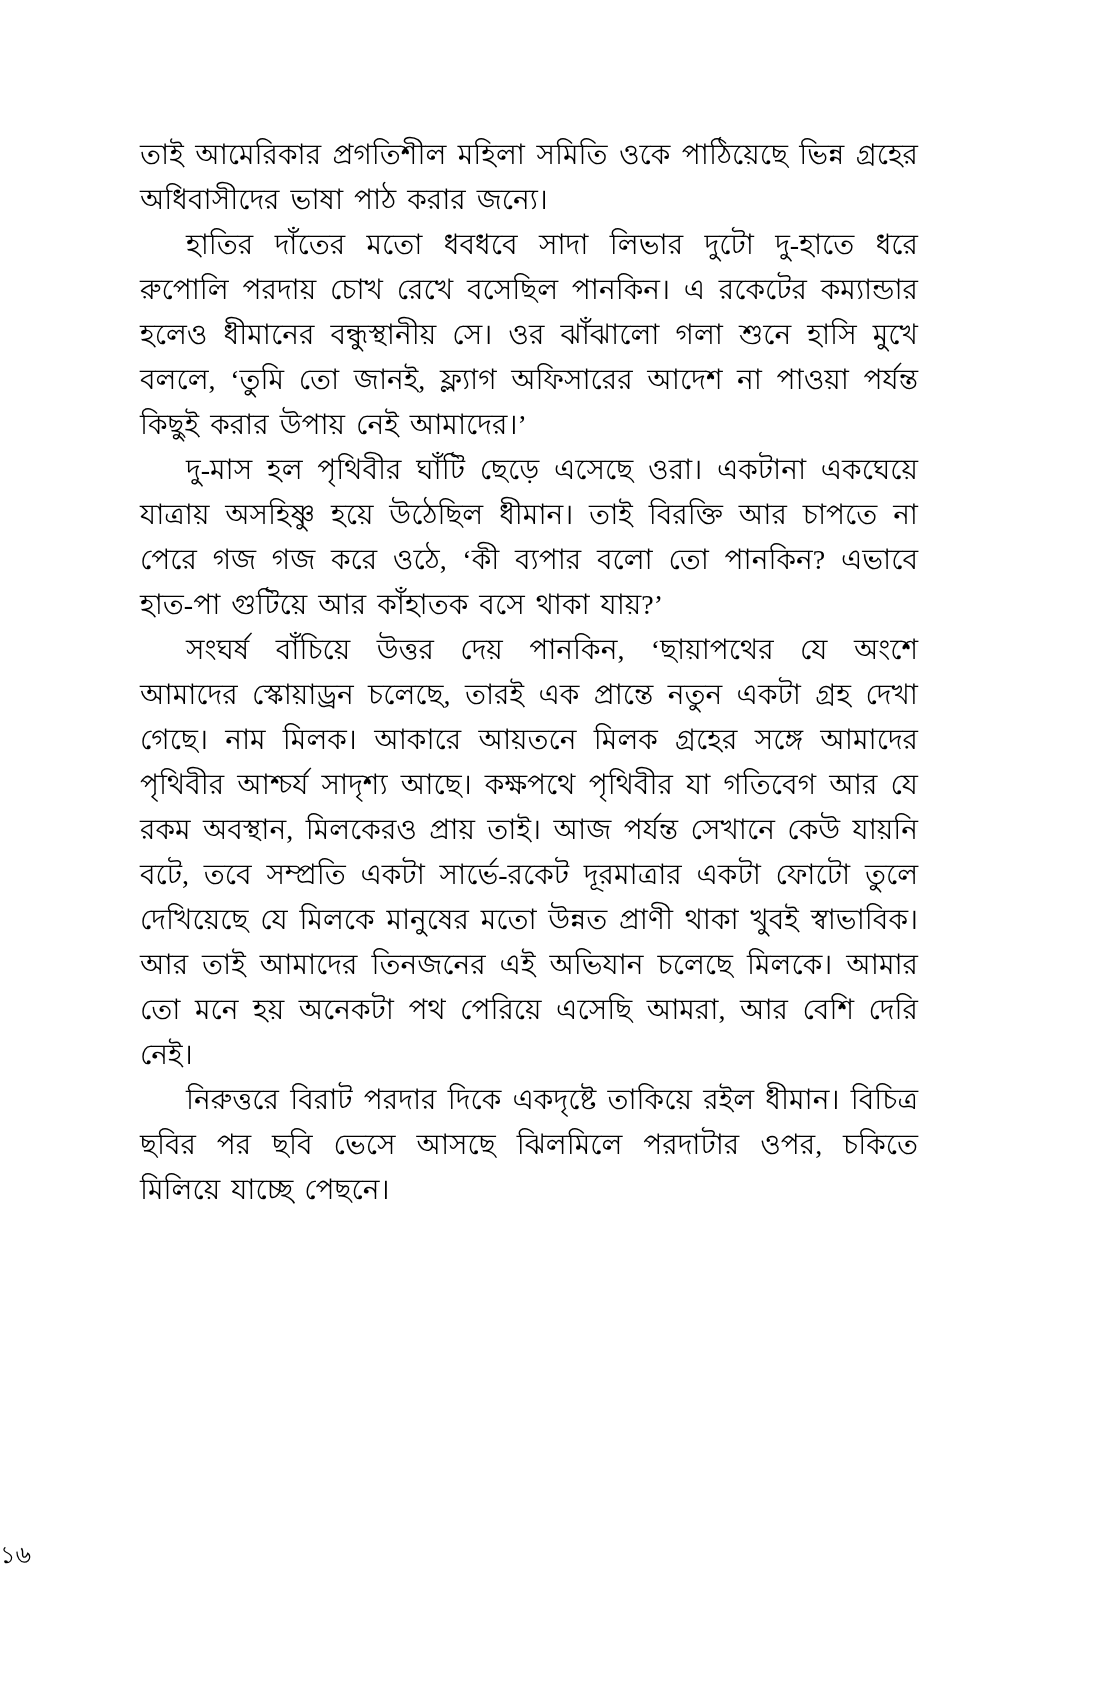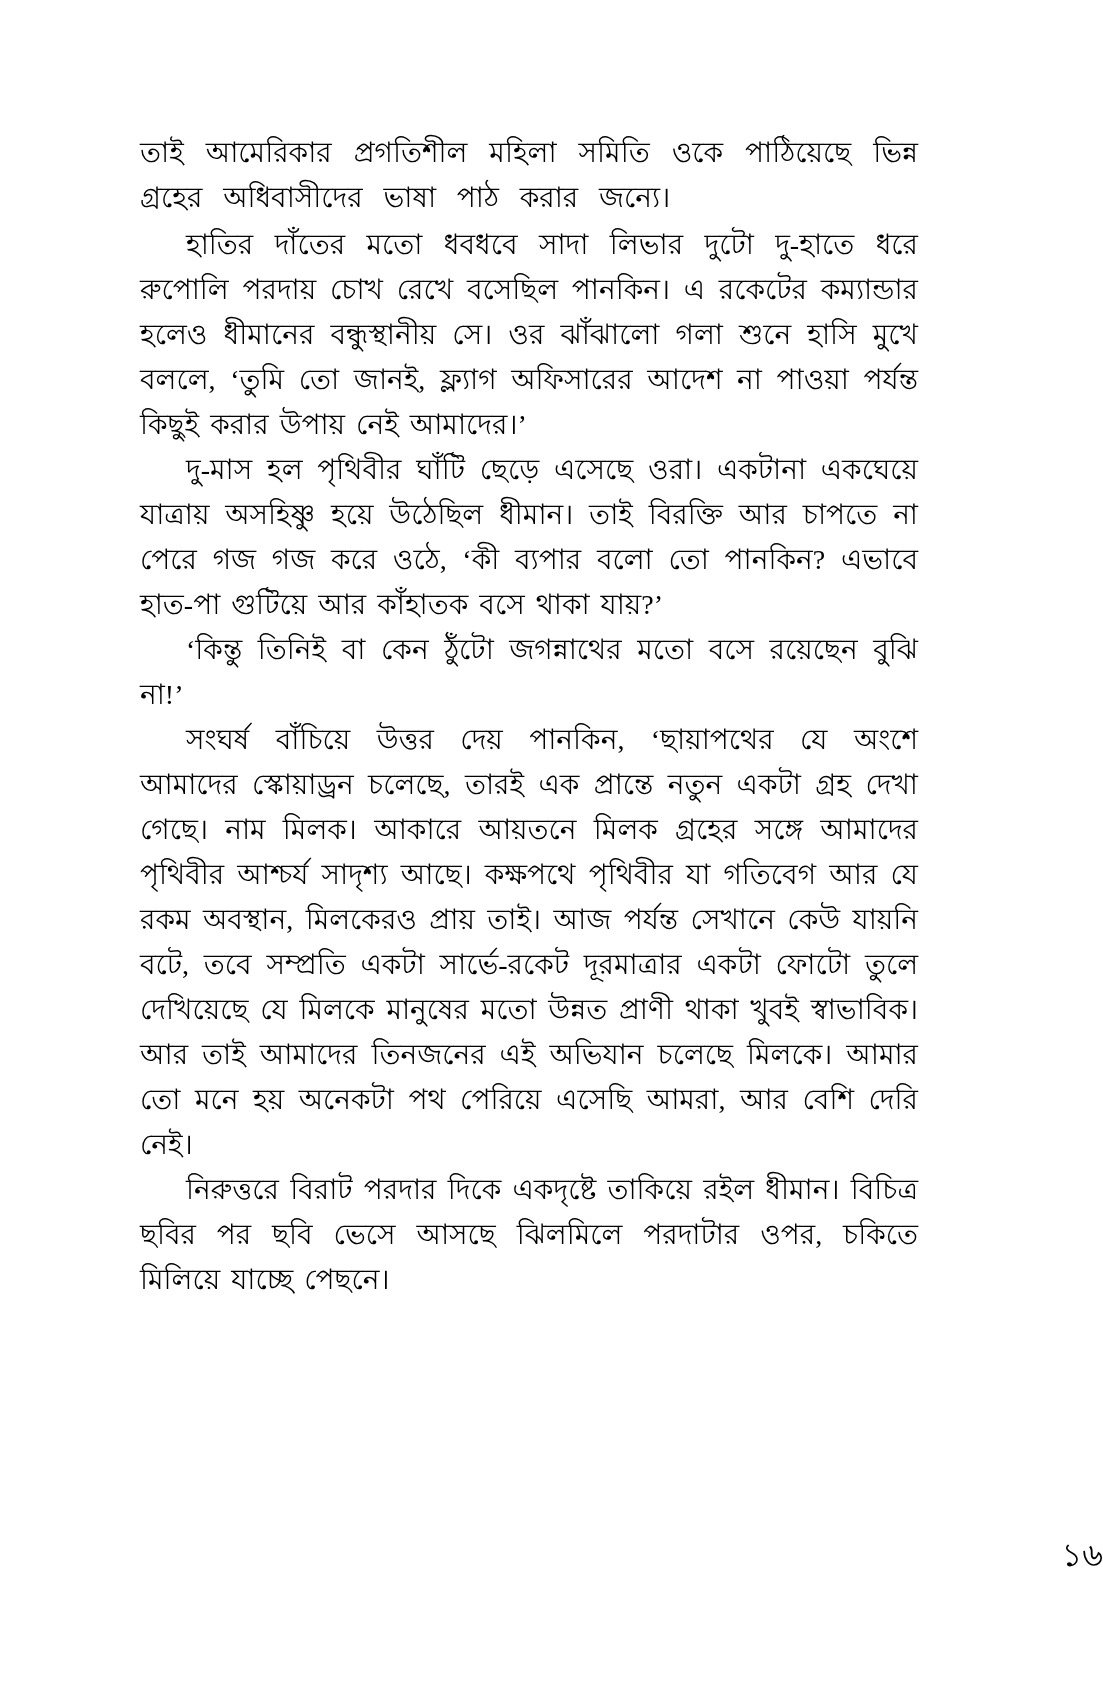--- a/index.html
+++ b/index.html
@@ -31,41 +31,39 @@
     word-spacing: 4px;
     letter-spacing: 0;
   }
   .text-block p {
     margin: 0;
     padding: 0;
     text-indent: 46px;
   }
   .text-block p.no-indent {
     text-indent: 0;
-    font-family: Liberation Mono, monospace;
   }
   .page-number {
     position: absolute;
     top: 1538px;
     left: 0;
     width: 100%;
-    text-align: right;
-    font-size: 32px;
+    text-align: left;
+    font-size: 24px;
     line-height: 34px;
   }
 </style>
 </head>
 <body>
 
 <div class="page">
 
   <div class="text-block">
     <p class="no-indent">তাই আমেরিকার প্রগতিশীল মহিলা সমিতি ওকে পাঠিয়েছে ভিন্ন গ্রহের অধিবাসীদের ভাষা পাঠ করার জন্যে।</p>
     <p>হাতির দাঁতের মতো ধবধবে সাদা লিভার দুটো দু-হাতে ধরে রুপোলি পরদায় চোখ রেখে বসেছিল পানকিন। এ রকেটের কম্যান্ডার হলেও ধীমানের বন্ধুস্থানীয় সে। ওর ঝাঁঝালো গলা শুনে হাসি মুখে বললে, ‘তুমি তো জানই, ফ্ল্যাগ অফিসারের আদেশ না পাওয়া পর্যন্ত কিছুই করার উপায় নেই আমাদের।’</p>
     <p>দু-মাস হল পৃথিবীর ঘাঁটি ছেড়ে এসেছে ওরা। একটানা একঘেয়ে যাত্রায় অসহিষ্ণু হয়ে উঠেছিল ধীমান। তাই বিরক্তি আর চাপতে না পেরে গজ গজ করে ওঠে, ‘কী ব্যপার বলো তো পানকিন? এভাবে হাত-পা গুটিয়ে আর কাঁহাতক বসে থাকা যায়?’</p>
-    <p>‘কিন্তু তিনিই বা কেন ঠুঁটো জগন্নাথের মতো বসে রয়েছেন বুঝি না!’</p>
     <p>সংঘর্ষ বাঁচিয়ে উত্তর দেয় পানকিন, ‘ছায়াপথের যে অংশে আমাদের স্কোয়াড্রন চলেছে, তারই এক প্রান্তে নতুন একটা গ্রহ দেখা গেছে। নাম মিলক। আকারে আয়তনে মিলক গ্রহের সঙ্গে আমাদের পৃথিবীর আশ্চর্য সাদৃশ্য আছে। কক্ষপথে পৃথিবীর যা গতিবেগ আর যে রকম অবস্থান, মিলকেরও প্রায় তাই। আজ পর্যন্ত সেখানে কেউ যায়নি বটে, তবে সম্প্রতি একটা সার্ভে-রকেট দূরমাত্রার একটা ফোটো তুলে দেখিয়েছে যে মিলকে মানুষের মতো উন্নত প্রাণী থাকা খুবই স্বাভাবিক। আর তাই আমাদের তিনজনের এই অভিযান চলেছে মিলকে। আমার তো মনে হয় অনেকটা পথ পেরিয়ে এসেছি আমরা, আর বেশি দেরি নেই।</p>
     <p>নিরুত্তরে বিরাট পরদার দিকে একদৃষ্টে তাকিয়ে রইল ধীমান। বিচিত্র ছবির পর ছবি ভেসে আসছে ঝিলমিলে পরদাটার ওপর, চকিতে মিলিয়ে যাচ্ছে পেছনে।</p>
   </div>
 
   <div class="page-number">১৬</div>
 
 </div>
 
 </body></html>

